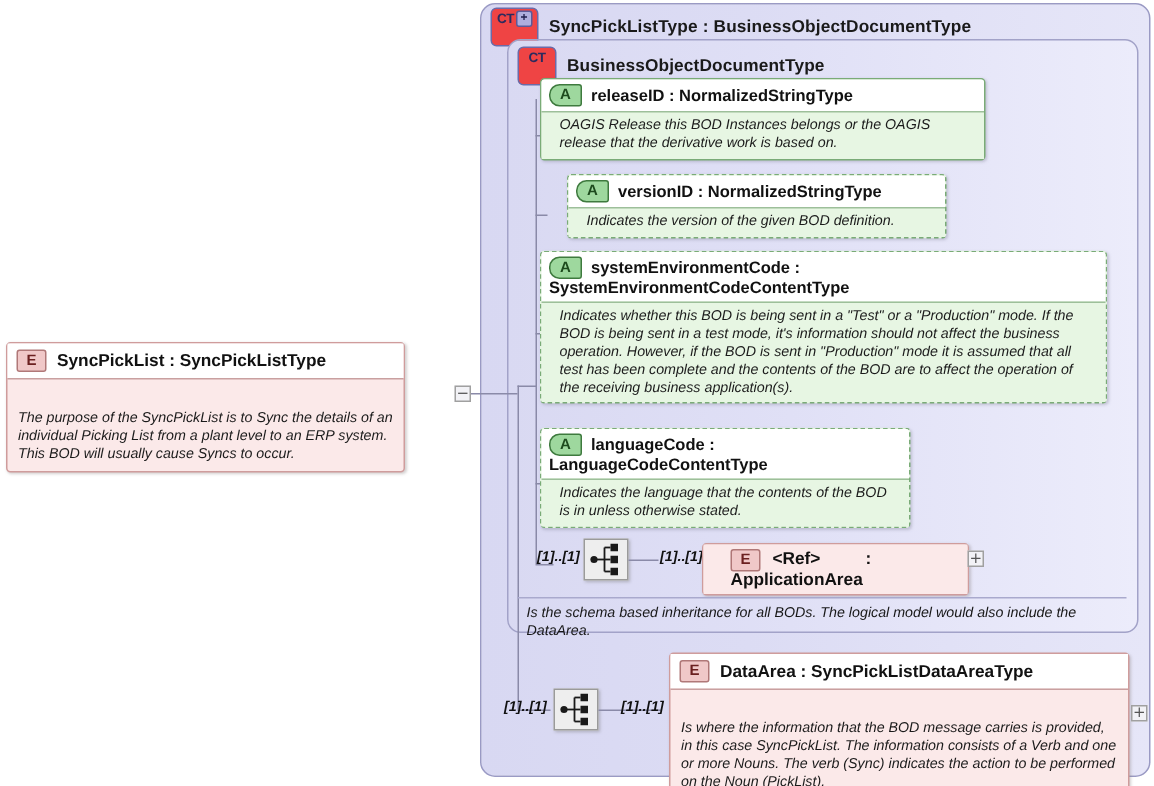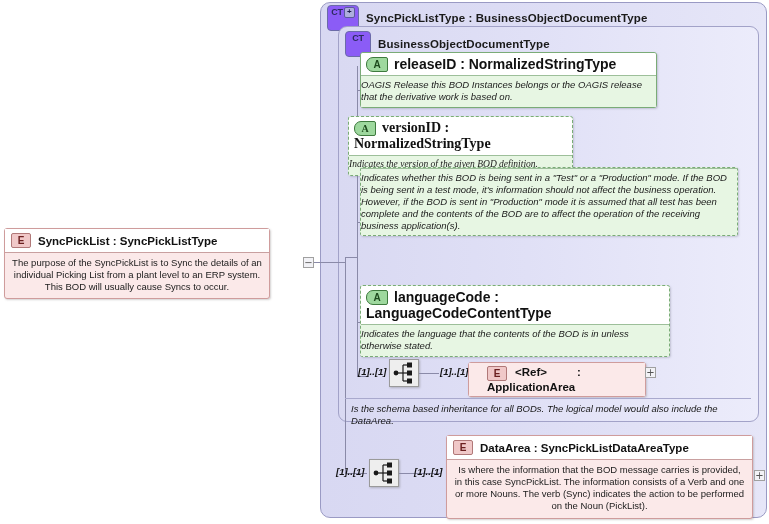--- a/index.html
+++ b/index.html
@@ -35,21 +35,21 @@
     display:inline-block;
     box-sizing:border-box;
     text-align:center;
     font-weight:bold;
     vertical-align:middle;
   }
   .badge-ct{
     width:26px;height:26px;line-height:13px;
     border:1px solid #6b6ba8;
     border-radius:4px;
-    background:#8b5cf6;
+    background:#ef4444;
     color:#2b2b5e;
     font-size:9px;
     letter-spacing:-0.3px;
   }
   .badge-ct-plus{width:32px;}
   .badge-ct-plus .plus{
     display:inline-block;width:9px;height:9px;line-height:8px;
     border:1px solid #5a5a9a;background:#aeaedd;color:#1c1c4a;
     border-radius:2px;font-size:8px;margin-left:1px;
     position:relative;top:-1px;
@@ -87,34 +87,34 @@
     border-radius:3px;
     box-shadow:1px 1px 2px rgba(120,120,140,.35);
   }
   .attrbox.dashed{border:1px dashed #7aab77;}
   .attr-head{
     background:#ffffff;
     padding:3px 6px 3px 5px;
     border-top-left-radius:2px;border-top-right-radius:2px;
   }
   .attr-name{
-    font-weight:bold;font-size:14px;color:#111;margin-left:6px;
+    font-weight:bold;font-size:11px;color:#111;margin-left:6px;
     vertical-align:middle;
   }
   .attr-default{
     border-top:1px solid #9dbf9a;
     padding:2px 6px;
     background:#e8f6e4;
     font-size:9.5px;
   }
   .attr-default .lbl{font-style:italic;color:#222;}
   .attr-default .val{font-weight:bold;margin-left:9px;color:#111;}
   .attr-desc{
     border-top:1px solid #9dbf9a;
-    padding:3px 6px 4px 0;
+    padding:3px 6px 4px 12px;
     font-style:italic;font-size:9.5px;line-height:1.25;color:#1b1b1b;
     background:#e7f6e3;
   }
 
   
   .elembox{
     box-sizing:border-box;
     background:#fbe9e9;
     border:1px solid #cf9c9c;
     border-radius:3px;
@@ -123,22 +123,22 @@
   .elem-head{
     background:#ffffff;
     padding:4px 7px 4px 6px;
   }
   .elem-name{
     font-weight:bold;font-size:11.5px;color:#111;margin-left:7px;
     vertical-align:middle;
   }
   .elem-desc{
     border-top:1px solid #c9a0a0;
-    padding:4px 7px 5px 7px;
-    font-size:9.5px;line-height:1.28;color:#1b1b1b;text-align:center;
+    padding:20px 7px 5px 7px;
+    font-style:italic;font-size:9.5px;line-height:1.28;color:#1b1b1b;
   }
   .ref-row{padding:3px 8px 3px 18px;background:#fbe9e9;}
   .ref-lt{font-weight:bold;font-size:11.5px;color:#111;margin-left:8px;}
   .ref-type{font-weight:bold;font-size:11.5px;color:#111;margin-left:30px;}
 
   
   .note{
     box-sizing:border-box;
     border-top:1px solid #a9a9cd;
     padding:4px 8px 4px 6px;
@@ -204,32 +204,35 @@
 <div class="abs ln lnh" style="left:357px;top:322px;width:8px;"></div>
 <div class="abs ln lnh" style="left:357px;top:376px;width:12px;"></div>
 
 <div class="abs attrbox" style="left:360px;top:52px;width:297px;">
   <div class="attr-head">
     <span class="badge badge-a">A</span><span class="attr-name">releaseID : NormalizedStringType</span>
   </div>
   <div class="attr-desc">OAGIS Release this BOD Instances belongs or the OAGIS release that the derivative work is based on.</div>
 </div>
 
-<div class="abs attrbox dashed" style="left:348px;top:116px;width:225px;font-family:Liberation Serif, serif;">
+<div class="abs attrbox dashed" style="left:378px;top:116px;width:253px;">
   <div class="attr-head">
     <span class="badge badge-a">A</span><span class="attr-name">versionID : NormalizedStringType</span>
   </div>
   <div class="attr-desc">Indicates the version of the given BOD definition.</div>
 </div>
 
 <div class="abs attrbox dashed" style="left:360px;top:167px;width:378px;">
+  <div class="attr-head" style="text-align:left;">
+    <span class="badge badge-a">A</span><span class="attr-name" style="display:inline;">systemEnvironmentCode : SystemEnvironmentCodeContentType</span>
+  </div>
   <div class="attr-desc">Indicates whether this BOD is being sent in a "Test" or a "Production" mode. If the BOD is being sent in a test mode, it's information should not affect the business operation. However, if the BOD is sent in "Production" mode it is assumed that all test has been complete and the contents of the BOD are to affect the operation of the receiving business application(s).</div>
 </div>
 
-<div class="abs attrbox dashed" style="left:360px;top:285px;width:310px;">
+<div class="abs attrbox dashed" style="left:360px;top:285px;width:247px;">
   <div class="attr-head">
     <span class="badge badge-a">A</span><span class="attr-name">languageCode : LanguageCodeContentType</span>
   </div>
   <div class="attr-desc">Indicates the language that the contents of the BOD is in unless otherwise stated.</div>
 </div>
 
 <div class="card" style="left:358px;top:366px;">[1]..[1]</div>
 
 <div class="seq" style="left:389px;top:359px;">
   <svg width="28" height="26" viewBox="0 0 28 26">

